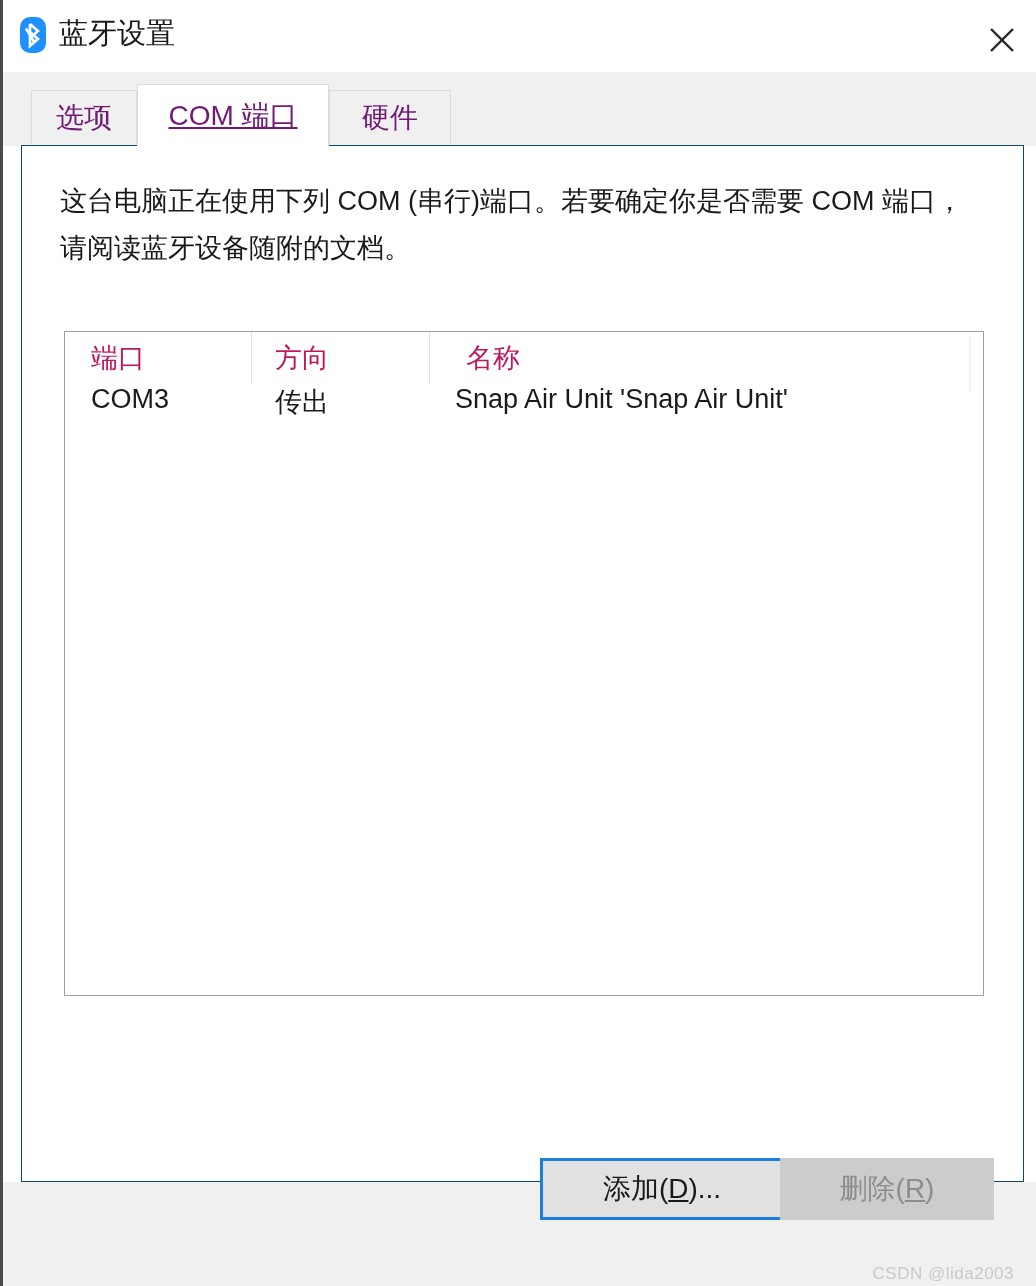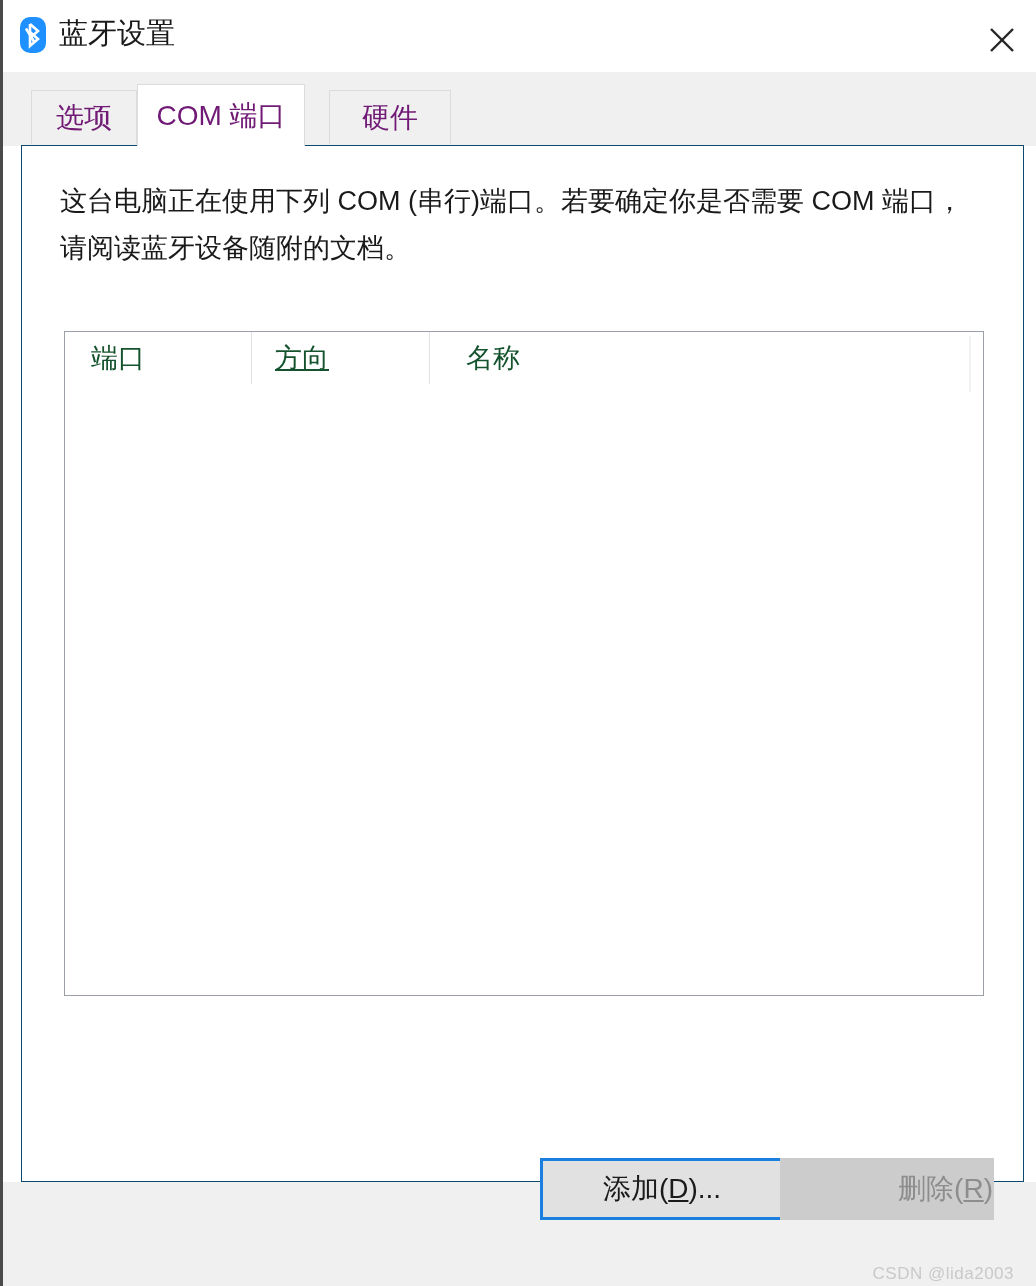--- a/index.html
+++ b/index.html
@@ -117,21 +117,21 @@
   }
   #list-header {
     position: relative;
     height: 52px;
     background: #ffffff;
   }
   .hcell {
     position: absolute;
     top: 8px;
     font-size: 27px;
-    color: #14532d;
+    color: #be185d;
     white-space: nowrap;
   }
   .hsep {
     position: absolute;
     top: 0;
     width: 1px; height: 52px;
     background: #e2e2e2;
   }
   #list-rows { position: relative; }
   .lrow {
@@ -174,21 +174,21 @@
   }
   .btn.disabled {
     background: #cccccc;
     border: 1px solid #cccccc;
     color: #8d8d8d;
     cursor: default;
   }
   .mn { text-decoration: underline; }
 
   #btn-add  { left: 518px; top: 1012px; width: 244px; height: 62px; }
-  #btn-del  { left: 758px; top: 1012px; width: 214px; height: 62px; justify-content: flex-end; }
+  #btn-del  { left: 758px; top: 1012px; width: 214px; height: 62px; }
 
   
   #footer {
     position: absolute;
     left: 0; top: 1182px;
     width: 1036px; height: 104px;
     background: #f0f0f0;
   }
 
   #watermark {
@@ -220,40 +220,47 @@
         <line x1="4" y1="4" x2="26" y2="26" stroke="#262626" stroke-width="2.4"></line>
         <line x1="26" y1="4" x2="4" y2="26" stroke="#262626" stroke-width="2.4"></line>
       </svg>
     </button>
   </div>
 
   <div id="tabstrip">
     <div class="tab" id="tab-0" style="left: 28px; width: 106px;">
       <span>选项</span>
     </div>
-    <div class="tab active" id="tab-1" style="left: 134px; width: 168px;">
+    <div class="tab active" id="tab-1" style="left: 134px; width: 192px; text-decoration: underline;">
       <span>COM 端口</span>
     </div>
     <div class="tab" id="tab-2" style="left: 326px; width: 122px;">
       <span>硬件</span>
     </div>
   </div>
 
   <div id="panel">
 
     <div id="desc">这台电脑正在使用下列 COM (串行)端口。若要确定你是否需要 COM 端口，请阅读蓝牙设备随附的文档。</div>
 
     <div id="listview">
       <div id="list-header">
         <div class="hsep" id="hsep-0" style="left: 186px;"></div>
         <div class="hsep" id="hsep-1" style="left: 364px;"></div>
         <span class="hcell" id="hcell-0" style="left: 26px;">端口</span>
-        <span class="hcell" id="hcell-1" style="left: 210px; text-decoration: underline;">方向</span>
+        <span class="hcell" id="hcell-1" style="left: 210px;">方向</span>
         <span class="hcell" id="hcell-2" style="left: 401px;">名称</span>
         <div id="inner-edge"></div>
+      </div>
+      <div id="list-rows">
+        <div class="lrow">
+          <span class="lcell" id="lcell-0" style="left: 26px;">COM3</span>
+          <span class="lcell" id="lcell-1" style="left: 210px;">传出</span>
+          <span class="lcell" id="lcell-2" style="left: 390px;">Snap Air Unit 'Snap Air Unit'</span>
+        </div>
       </div>
     </div>
 
     <button class="btn default" id="btn-add">
       <span>添加(<span class="mn">D</span>)...</span>
     </button>
     <button class="btn disabled" id="btn-del">
       <span>删除(<span class="mn">R</span>)</span>
     </button>
   </div>

